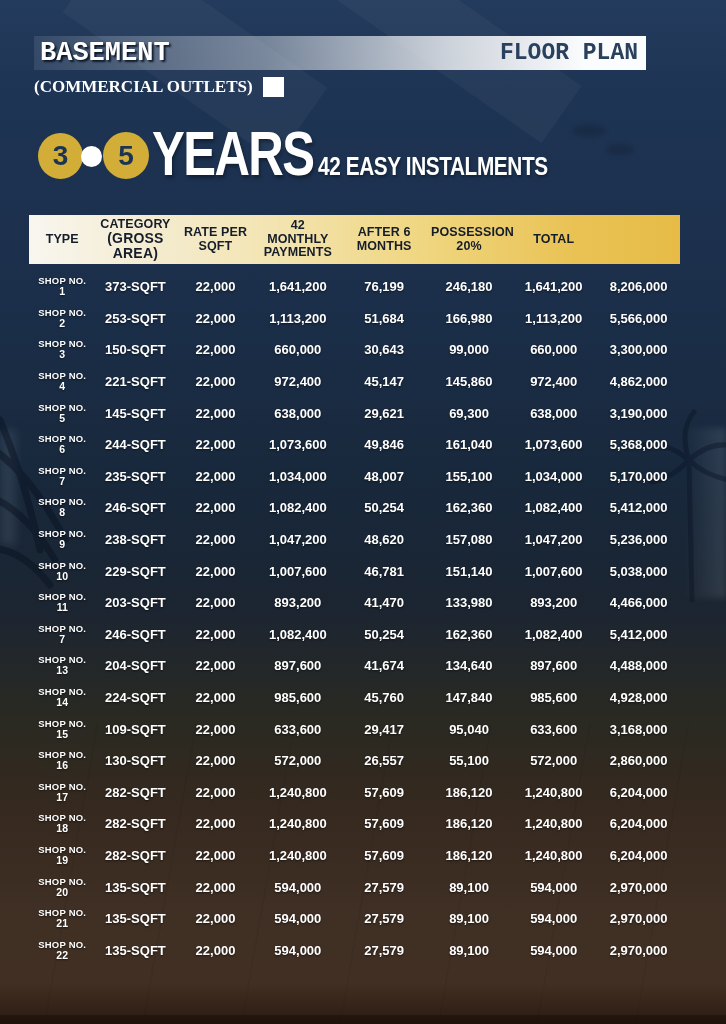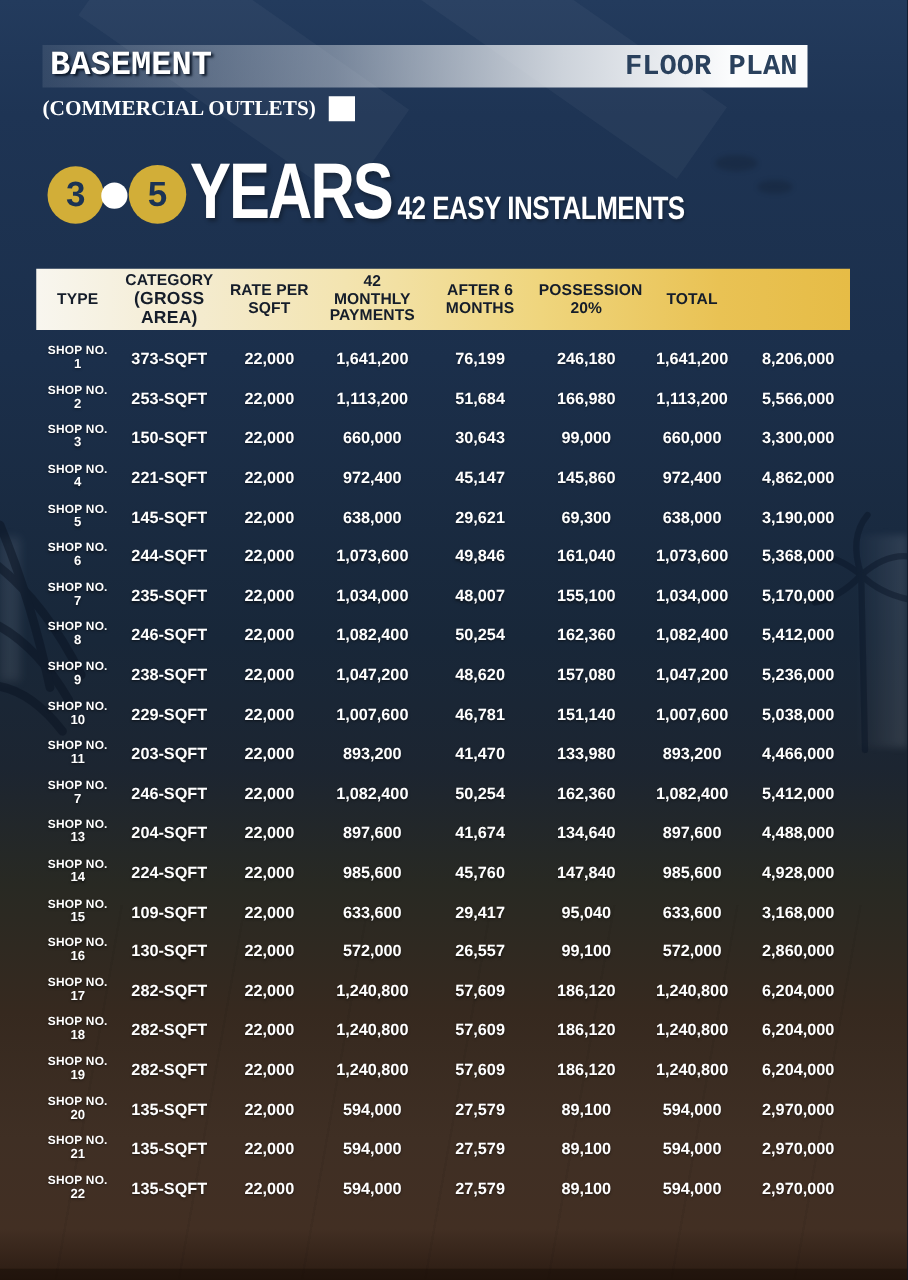--- a/index.html
+++ b/index.html
@@ -366,21 +366,21 @@
         </div>
         <div class="t-row">
           <div class="t-cell shop-cell">
             <span class="shop-l1">SHOP NO.</span>
             <span class="shop-l2">16</span>
           </div>
           <div class="t-cell">130-SQFT</div>
           <div class="t-cell">22,000</div>
           <div class="t-cell">572,000</div>
           <div class="t-cell">26,557</div>
-          <div class="t-cell">99,100</div>
+          <div class="t-cell">55,100</div>
           <div class="t-cell">572,000</div>
           <div class="t-cell">2,860,000</div>
         </div>
         <div class="t-row">
           <div class="t-cell shop-cell">
             <span class="shop-l1">SHOP NO.</span>
             <span class="shop-l2">17</span>
           </div>
           <div class="t-cell">282-SQFT</div>
           <div class="t-cell">22,000</div>

